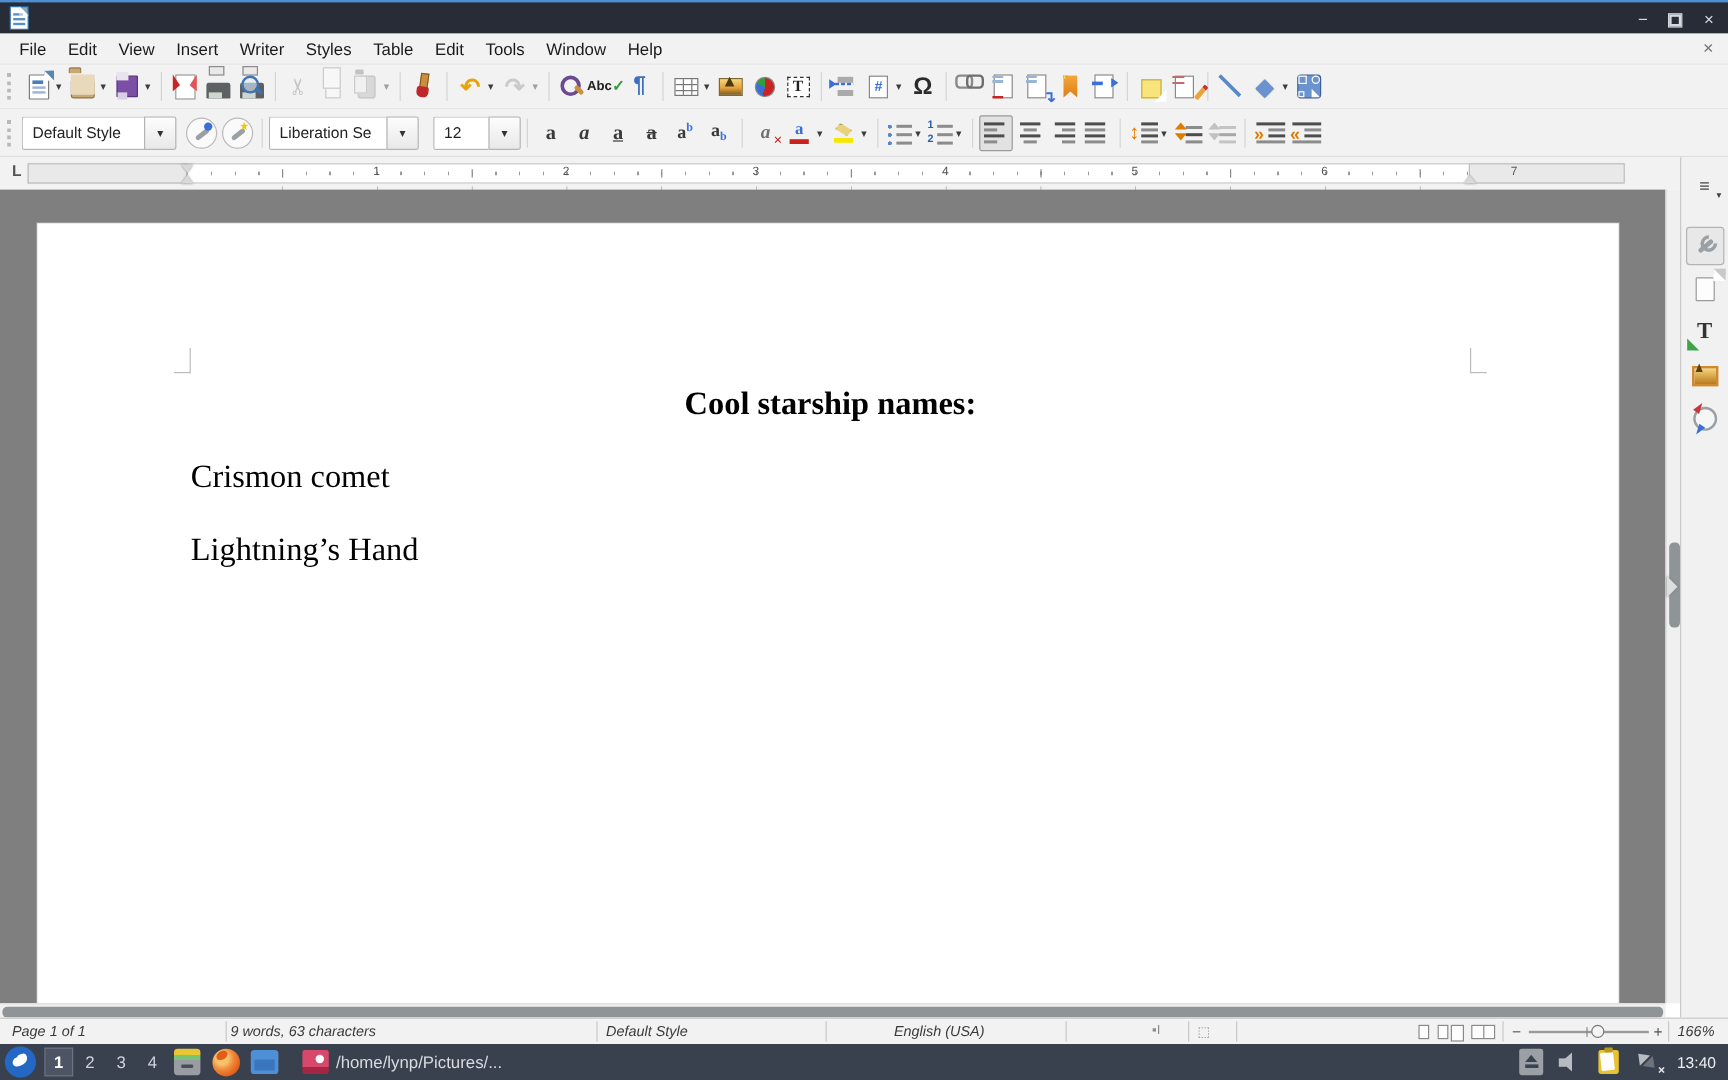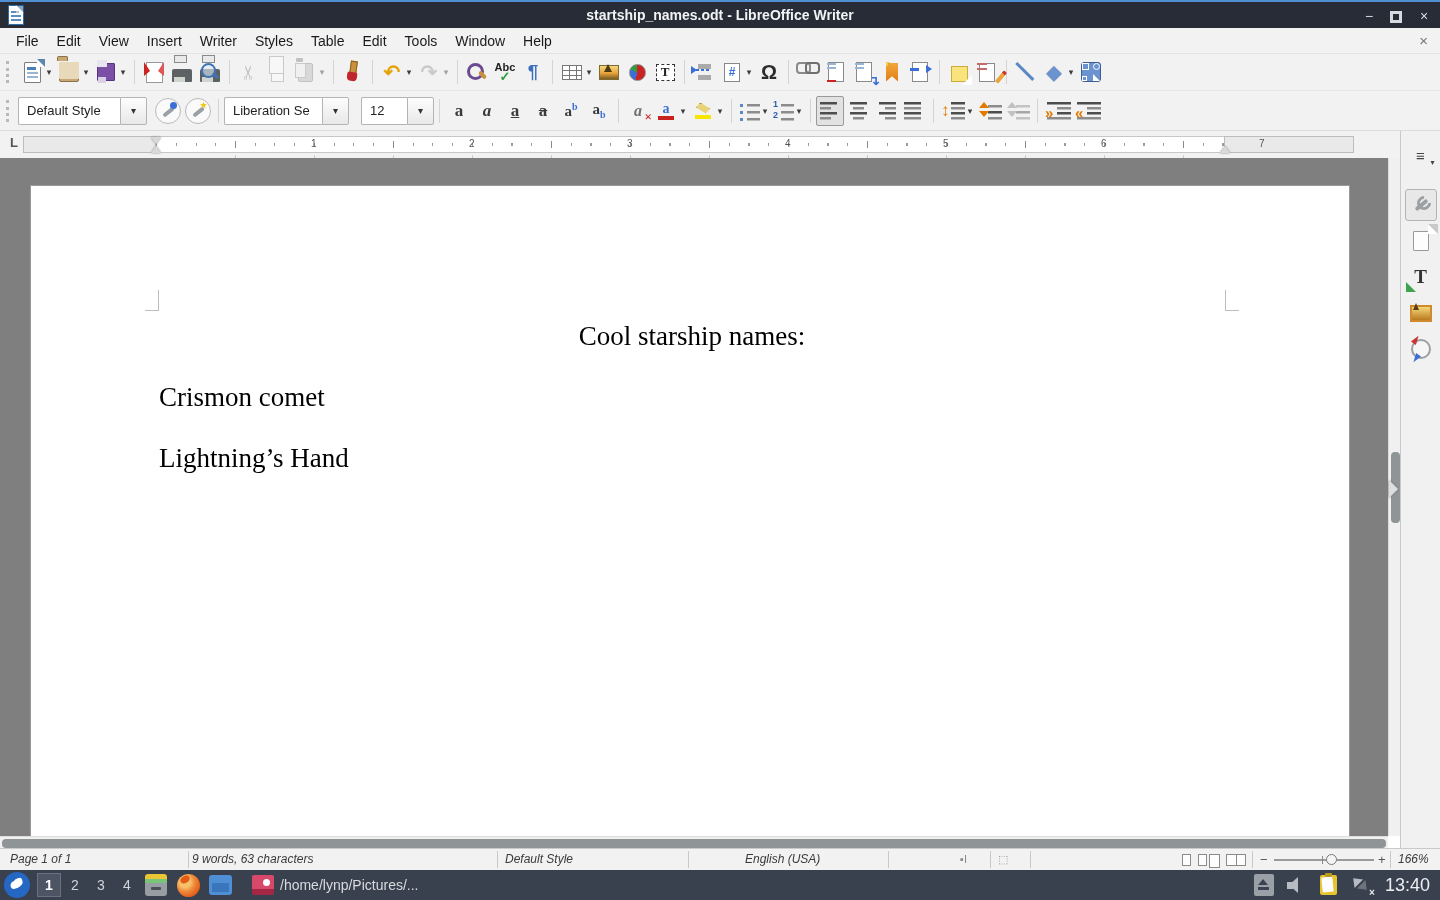--- a/index.html
+++ b/index.html
@@ -67,21 +67,21 @@
   .i-paste { width:15px; height:19px; background:#b9b9b9; border:1px solid #8a8a8a; border-radius:2px; }
   .i-paste::before { content:""; position:absolute; left:3px; top:-2px; width:7px; height:4px; background:#8a8a8a; border-radius:1px; }
   .i-paste::after { content:""; position:absolute; left:2px; top:3px; width:9px; height:13px; background:#efefef; border:1px solid #9a9a9a; }
   .i-brush { width:22px; height:22px; }
   .i-brush::before { content:""; position:absolute; left:9px; top:1px; width:5px; height:12px; background:#c9913d; border:1px solid #8a5f1e; transform:rotate(8deg); }
   .i-brush::after { content:""; position:absolute; left:6px; top:12px; width:10px; height:9px; background:#c0272d; border-radius:2px 2px 4px 4px; transform:rotate(8deg); }
   .i-undo { font-size:20px; font-weight:bold; color:#e5a50a; }
   .i-redo { font-size:20px; font-weight:bold; color:#9a9a9a; }
   .i-find::before { content:""; position:absolute; left:2px; top:3px; width:11px; height:11px; border:3px solid #6b4a8f; border-radius:50%; }
   .i-find::after { content:""; position:absolute; left:13px; top:13px; width:9px; height:4px; background:#c9913d; transform:rotate(45deg); border-radius:2px; }
-  .i-spell { flex-direction:column; }
+  .i-spell { }
   .i-spell .t { font-size:11px; font-weight:bold; color:#222; line-height:10px; }
   .i-spell .c { color:#2e9e3e; font-size:13px; font-weight:bold; line-height:10px; }
   .i-pilcrow { font-size:19px; font-weight:bold; color:#3d6fbe; }
   .i-table { width:20px; height:15px; border:1px solid #777; background:
       linear-gradient(#777,#777) 0 4.5px/100% 1px no-repeat,
       linear-gradient(#777,#777) 0 9.5px/100% 1px no-repeat,
       linear-gradient(#777,#777) 6px 0/1px 100% no-repeat,
       linear-gradient(#777,#777) 12.5px 0/1px 100% no-repeat,#fff; }
   .i-image { width:20px; height:15px; border:1px solid #7d6a33; background:linear-gradient(180deg,#f4d77a 0%,#e8a33c 55%,#7a5c20 100%); }
   .i-image::before { content:""; position:absolute; left:7px; top:4px; border-left:4px solid transparent; border-right:4px solid transparent; border-bottom:8px solid #4d3a12; }
@@ -206,21 +206,21 @@
   .hourglass.only-b::before { display:none; }
 
   
   #desk { position:absolute; left:0; top:158px; width:1388px; height:678px; background:#7f7f7f; overflow:hidden; }
   #page { position:absolute; left:30px; top:27px; width:1320px; height:700px; background:#fff; border:1px solid #9a9a9a; }
   .cmark { position:absolute; width:14px; height:21px; }
   #cm-tl { left:114px; top:104px; border-right:1px solid #bcbcbc; border-bottom:1px solid #bcbcbc; }
   #cm-tr { left:1194px; top:104px; border-left:1px solid #bcbcbc; border-bottom:1px solid #bcbcbc; }
   #doc-text { position:absolute; left:128px; top:133px; width:1066px; font-family:"Liberation Serif",serif; color:#000; font-size:27px; }
   #doc-text p { line-height:34px; margin-bottom:27px; }
-  #doc-title { text-align:center; }
+  #doc-title { text-align:center;font-weight:bold; }
 
   
   #vscroll { position:absolute; left:1388px; top:158px; width:12px; height:678px; background:#f0f0f0; border-left:1px solid #dcdcdc; }
   #vthumb { position:absolute; left:1.5px; top:294px; width:9px; height:71px; background:#8f9496; border-radius:4px; }
   #sidehandle { position:absolute; left:0px; top:322px; width:0; height:0; border-left:9px solid #dcdee0; border-top:9px solid transparent; border-bottom:9px solid transparent; filter:drop-shadow(0 0 1px #777); }
   #hscroll { position:absolute; left:0; top:836px; width:1388px; height:12px; background:#f0f0f0; border-top:1px solid #dcdcdc; }
   #hthumb { position:absolute; left:2px; top:1.5px; width:1384px; height:9px; background:#8f9496; border-radius:4px; }
 
   
   #sidebar { position:absolute; left:1400px; top:131px; width:40px; height:717px; background:#f1f1f1; border-left:1px solid #c9c9c9; }
@@ -281,28 +281,27 @@
   .i-vol { width:22px; height:20px; position:relative; }
   .i-vol::before { content:""; position:absolute; left:1px; top:7px; width:6px; height:7px; background:#b7bcc3; }
   .i-vol::after { content:""; position:absolute; left:3px; top:2px; border-right:9px solid #b7bcc3; border-top:8px solid transparent; border-bottom:8px solid transparent; }
   .i-clip { width:17px; height:20px; background:#e8c330; border-radius:2px; position:relative; }
   .i-clip::before { content:""; position:absolute; left:2px; top:2px; width:11px; height:15px; background:#fdfdfd; border-radius:1px; transform:rotate(-6deg); }
   .i-clip::after { content:""; position:absolute; left:5px; top:-2px; width:7px; height:4px; background:#b99a1d; border-radius:1px; }
   .i-net { width:24px; height:20px; position:relative; }
   .i-net::before { content:""; position:absolute; left:1px; top:2px; border-bottom:8px solid #b7bcc3; border-left:6px solid transparent; border-right:6px solid transparent; transform:rotate(-45deg); }
   .i-net::after { content:""; position:absolute; right:3px; bottom:4px; border-top:8px solid #6d737d; border-left:6px solid transparent; border-right:6px solid transparent; transform:rotate(-45deg); }
   .i-net .x { position:absolute; right:-2px; bottom:-3px; color:#e8eaee; font-size:10px; font-weight:bold; }
-  #clock { font-size:18px; color:#eceef1; }
+  #clock { font-size:13px; color:#eceef1; }
 </style>
 </head>
 <body>
 
 <div id="titlebar">
   <span class="writer-ic"></span>
-  <span class="ttl">startship_names.odt - LibreOffice Writer</span>
   <span class="winbtns">
     <span class="winbtn">−</span>
     <span class="restore-glyph"></span>
     <span class="winbtn">×</span>
   </span>
 </div>
 
 <div id="menubar">
   <span class="menu-item">File</span>
   <span class="menu-item">Edit</span>

